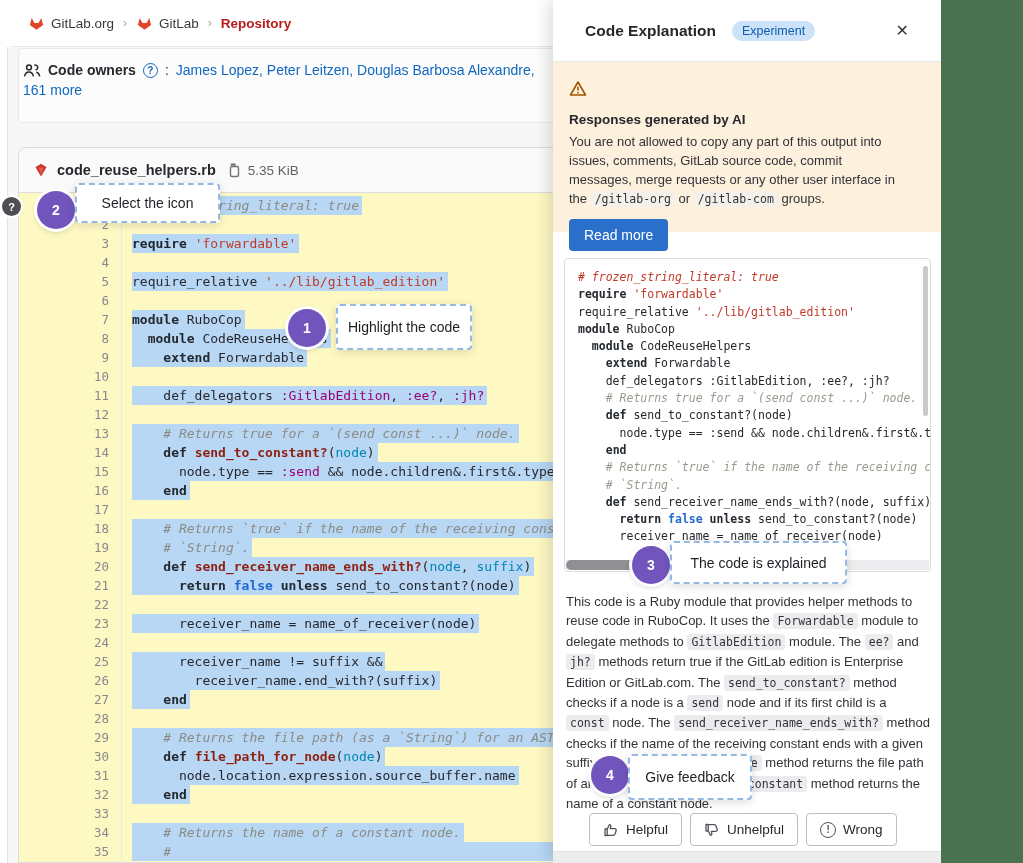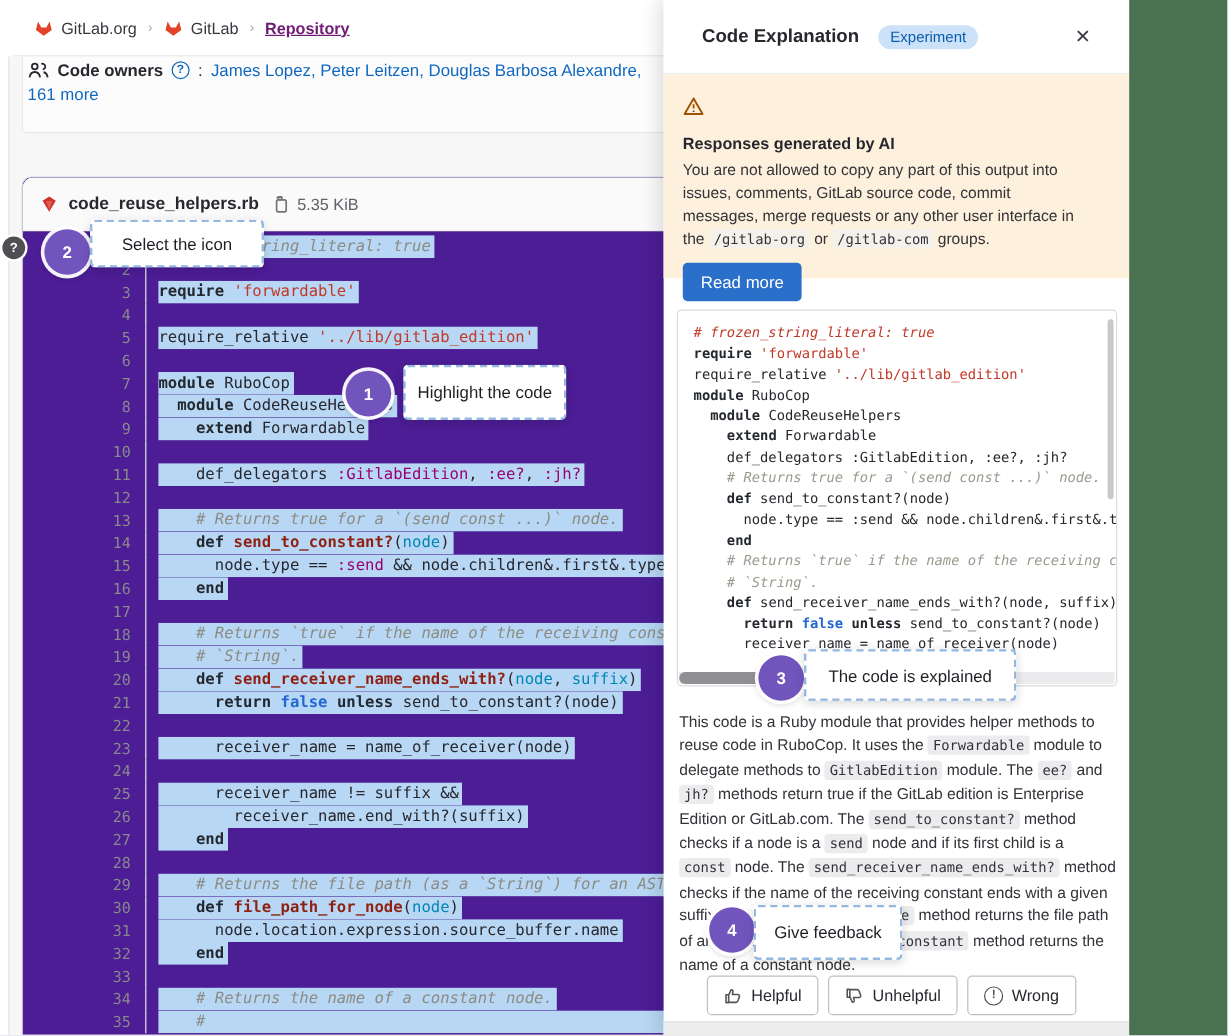--- a/index.html
+++ b/index.html
@@ -8,38 +8,38 @@
 
   
   .desktop-strip { position:absolute; right:0; top:0; width:82px; height:863px; z-index:40; }
 
   
   .breadcrumb { position:absolute; left:0; top:0; width:941px; height:47px; background:#fff;
     border-bottom:1px solid #e8e8ea; display:flex; align-items:center; padding-left:17px; gap:7px;
     font-size:13.5px; color:#3a383f; z-index:5;margin-left:11px; }
   .crumb { display:flex; align-items:center; gap:6px; cursor:pointer; }
   .crumb-sep { color:#a8a7ad; font-size:12px; padding:0 2px; }
-  .crumb-current { font-weight:700; color:#701a75;text-decoration:underline; }
+  .crumb-current { font-weight:700; color:#b91c1c; }
   .tanuki { width:17px; height:16px; display:inline-block; }
 
   .content-bg { position:absolute; left:7px; top:47px; width:934px; height:816px;
     background:#f7f7f8; border-left:1px solid #e3e3e5; z-index:1; }
 
   
-  .owners-card { position:absolute; left:18px; top:36px; width:923px; height:75px; background:#fcfcfd;
+  .owners-card { position:absolute; left:18px; top:48px; width:923px; height:75px; background:#fcfcfd;
     border:1px solid #e8e8ea; border-radius:4px; padding:13px 4px; font-size:14px; color:#28272d; z-index:2; }
   .owners-line1 { display:flex; align-items:center; gap:7px; }
   .owners-label { font-weight:700; }
   .help-icon { width:15px; height:15px; border:1.4px solid #1068bf; border-radius:50%; color:#1068bf;
     font-size:10px; font-weight:700; display:inline-flex; align-items:center; justify-content:center; cursor:pointer; }
   .owners-links, .more-link { color:#1068bf; cursor:pointer; }
   .owners-line2 { margin-top:4px; }
 
   
-  .file-card { position:absolute; left:18px; top:147px; width:923px; height:716px; background:#4c1d95;
+  .file-card { position:absolute; left:18px; top:147px; width:923px; height:716px; background:#fef9c3;
     border:1px solid #dcdcde; border-radius:8px 8px 0 0; z-index:2; overflow:hidden; }
   .file-header { height:45px; background:#fafafa; border-bottom:1px solid #dcdcde; border-radius:8px 8px 0 0;
     display:flex; align-items:center; padding:0 14px; gap:8px; }
   .file-name { font-weight:700; font-size:14.5px; color:#28272d; }
   .copy-btn { background:none; border:none; cursor:pointer; display:flex; margin-left:2px; }
   .file-size { font-size:13.5px; color:#626168; }
   .spacer { flex:1; }
   .edit-btn { background:#1f75cb; color:#fff; border:none; border-radius:4px; font-size:13.5px;
     padding:7px 14px; cursor:pointer; font-family:"Liberation Sans",sans-serif; }
 

